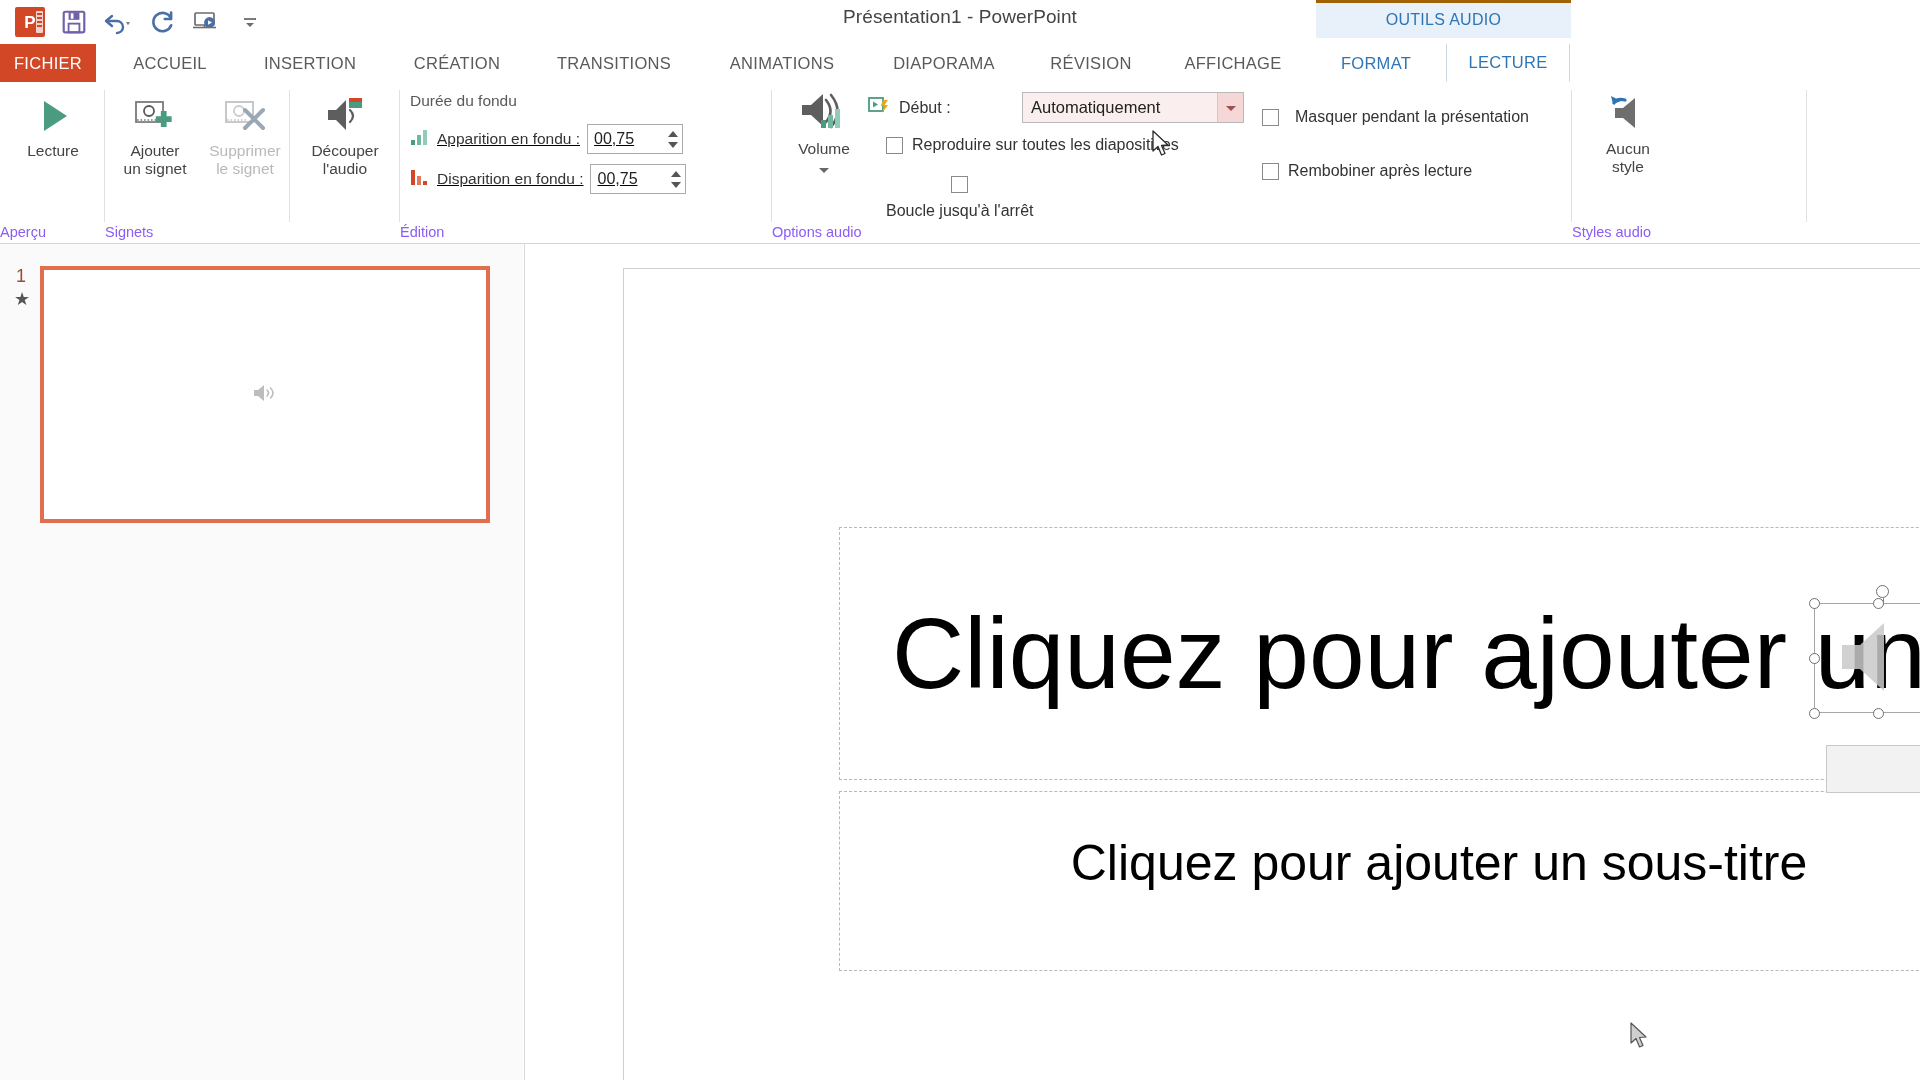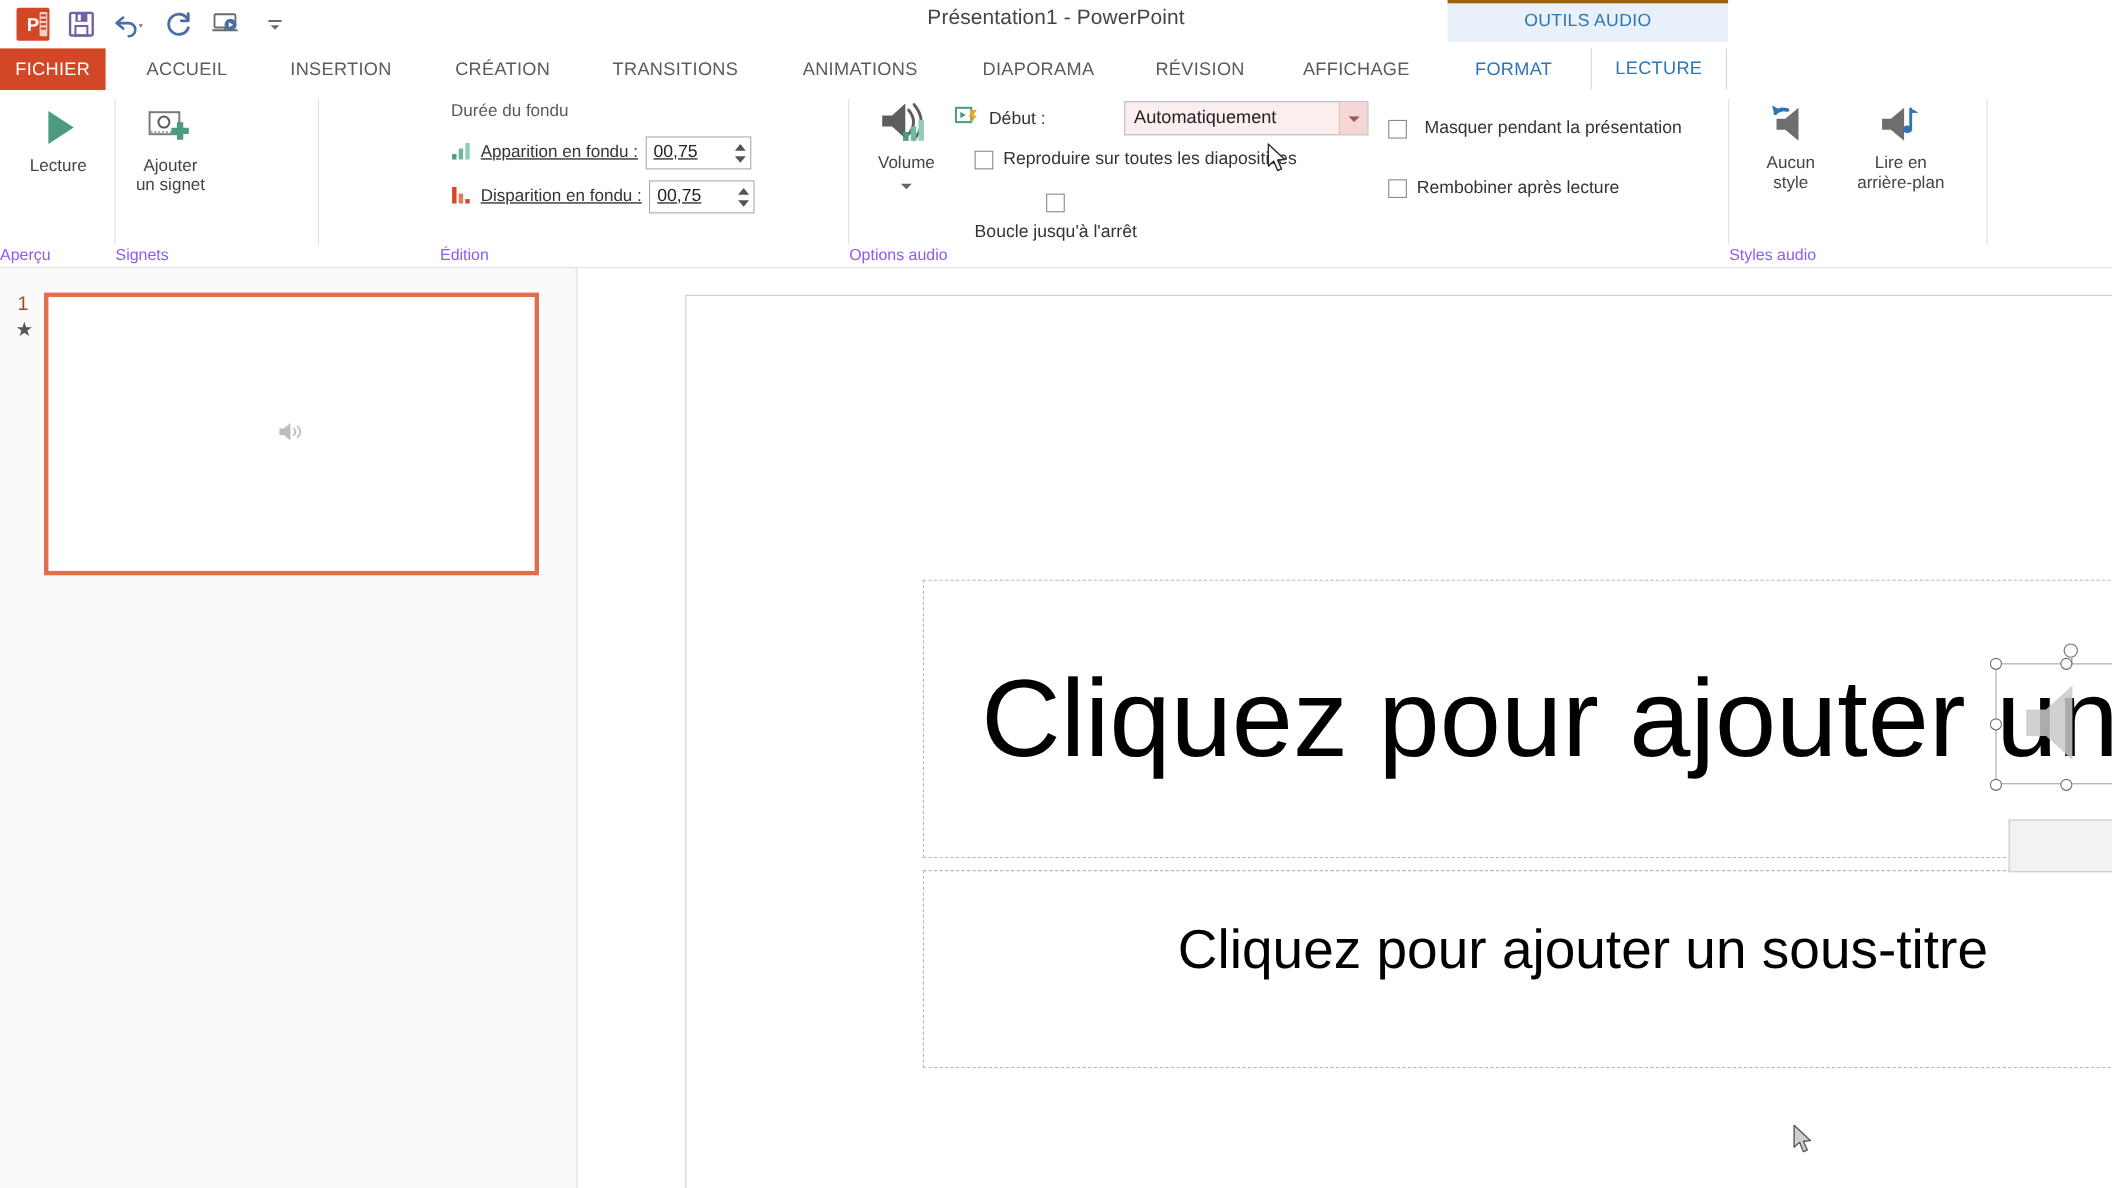--- a/index.html
+++ b/index.html
@@ -438,25 +438,57 @@
             <path d="M6 25 h1.6 v3 H6 z M9.5 25 h1.6 v3 H9.5 z M13 25 h1.6 v3 H13 z M16.5 25 h1.6 v3 h-1.6 z M20 25 h1.6 v3 H20 z M23.5 25 h1.6 v3 h-1.6 z M27 25 h1.6 v3 H27 z" fill="#9a9a9a"></path>
             <path d="M30 20 h7 v-7 h8 v7 h7 v8 h-7 v7 h-8 v-7 h-7 z" transform="translate(-4,2) scale(0.72) translate(10,8)" fill="#4a9b7f"></path>
           </svg>
         </div>
         <div class="blabel">
           <span>Ajouter</span><br>
           <span>un signet</span>
         </div>
       </div>
 
+      <div class="bigbtn disabled" style="left:92px; top:10px; width:96px;">
+        <div class="bicon">
+          <svg width="48" height="44" viewBox="0 0 48 44" aria-hidden="true">
+            <rect x="5" y="8" width="27" height="20" fill="none" stroke="#c2c2c2" stroke-width="1.8"></rect>
+            <circle cx="18" cy="17" r="5" fill="none" stroke="#cccccc" stroke-width="1.8"></circle>
+            <path d="M6 25 h1.6 v3 H6 z M9.5 25 h1.6 v3 H9.5 z M13 25 h1.6 v3 H13 z M16.5 25 h1.6 v3 h-1.6 z M20 25 h1.6 v3 H20 z M23.5 25 h1.6 v3 h-1.6 z" fill="#d2d2d2"></path>
+            <path d="M24 16 L42 34 M42 16 L24 34" stroke="#9aa7b5" stroke-width="4" stroke-linecap="round"></path>
+          </svg>
+        </div>
+        <div class="blabel">
+          <span>Supprimer</span><br>
+          <span>le signet</span>
+        </div>
+      </div>
 
       <div class="sep"></div>
       <div class="glabel">Signets</div>
     </div>
 
+    <div class="rgroup" style="left:290px; width:110px;">
+      <div class="bigbtn" style="left:4px; top:10px; width:102px;">
+        <div class="bicon">
+          <svg width="46" height="44" viewBox="0 0 46 44" aria-hidden="true">
+            <path d="M6 16 h8 L24 6 v30 L14 26 H6 z" fill="#5e5e5e"></path>
+            <path d="M28 16 q6 6 0 12" fill="none" stroke="#5e5e5e" stroke-width="2.2" stroke-linecap="round"></path>
+            <rect x="27" y="4" width="13" height="10" fill="#4a9b7f"></rect>
+            <rect x="27" y="4" width="13" height="4" fill="#d24726"></rect>
+          </svg>
+        </div>
+        <div class="blabel">
+          <span>Découper</span><br>
+          <span>l'audio</span>
+        </div>
+      </div>
+      <div class="sep"></div>
+      <div class="glabel"></div>
+    </div>
 
     <div class="rgroup" style="left:400px; width:372px;">
 
       <div class="ed-title" style="left:10px; top:10px;">Durée du fondu</div>
 
       <div class="ed-row" style="left:10px; top:42px;">
         <span>
           <svg width="20" height="18" viewBox="0 0 20 18" aria-hidden="true">
             <rect x="1" y="12" width="4" height="5" fill="#4a9b7f"></rect>
             <rect x="7" y="7" width="4" height="10" fill="#6fba9e"></rect>
@@ -569,34 +601,20 @@
             <path d="M22 10 q-8 -2 -11 3" fill="none" stroke="#2e75b6" stroke-width="3.2" stroke-linecap="round"></path>
             <path d="M8 6 L10 14 L18 11 Z" fill="#2e75b6"></path>
           </svg>
         </div>
         <div class="blabel">
           <span>Aucun</span><br>
           <span>style</span>
         </div>
       </div>
 
-      <div class="bigbtn" style="left:100px; top:8px; width:112px;">
-        <div class="bicon">
-          <svg width="50" height="46" viewBox="0 0 50 46" aria-hidden="true">
-            <path d="M8 18 h8 L28 8 v30 L16 28 H8 z" fill="#6e6e6e"></path>
-            <path d="M34 9 v17" stroke="#2e75b6" stroke-width="2.6" stroke-linecap="round"></path>
-            <path d="M34 9 q5 1 7 4 q-3 -1 -7 0 z" fill="#2e75b6"></path>
-            <ellipse cx="31" cy="27.5" rx="4.4" ry="3.4" fill="#2e75b6"></ellipse>
-          </svg>
-        </div>
-        <div class="blabel">
-          <span>Lire en</span><br>
-          <span>arrière-plan</span>
-        </div>
-      </div>
 
       <div class="sep"></div>
       <div class="glabel">Styles audio</div>
     </div>
   </div>
 
   <div class="workspace">
 
     <div class="thumbpane">
       <div class="thumb-wrap">

